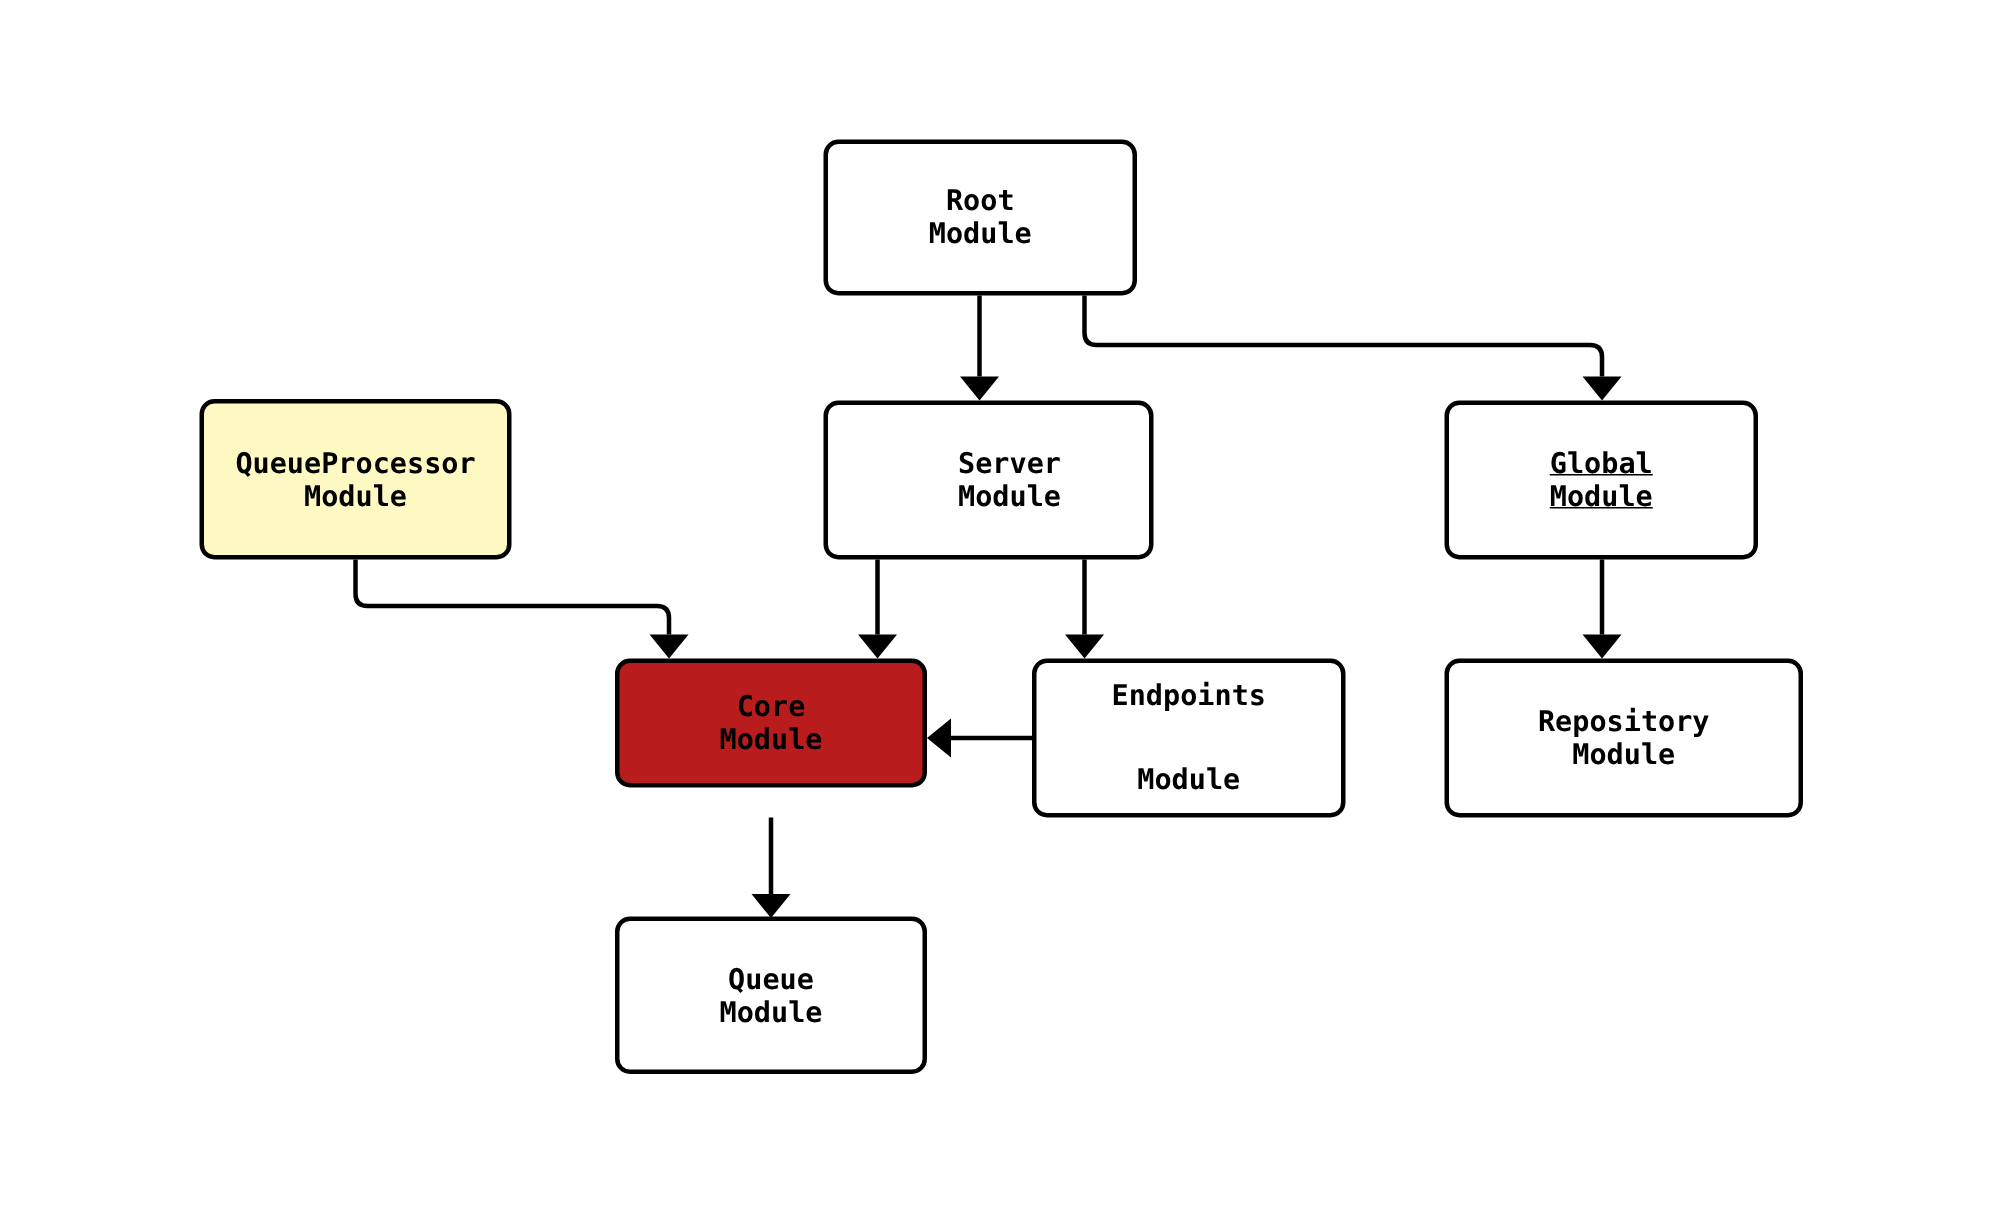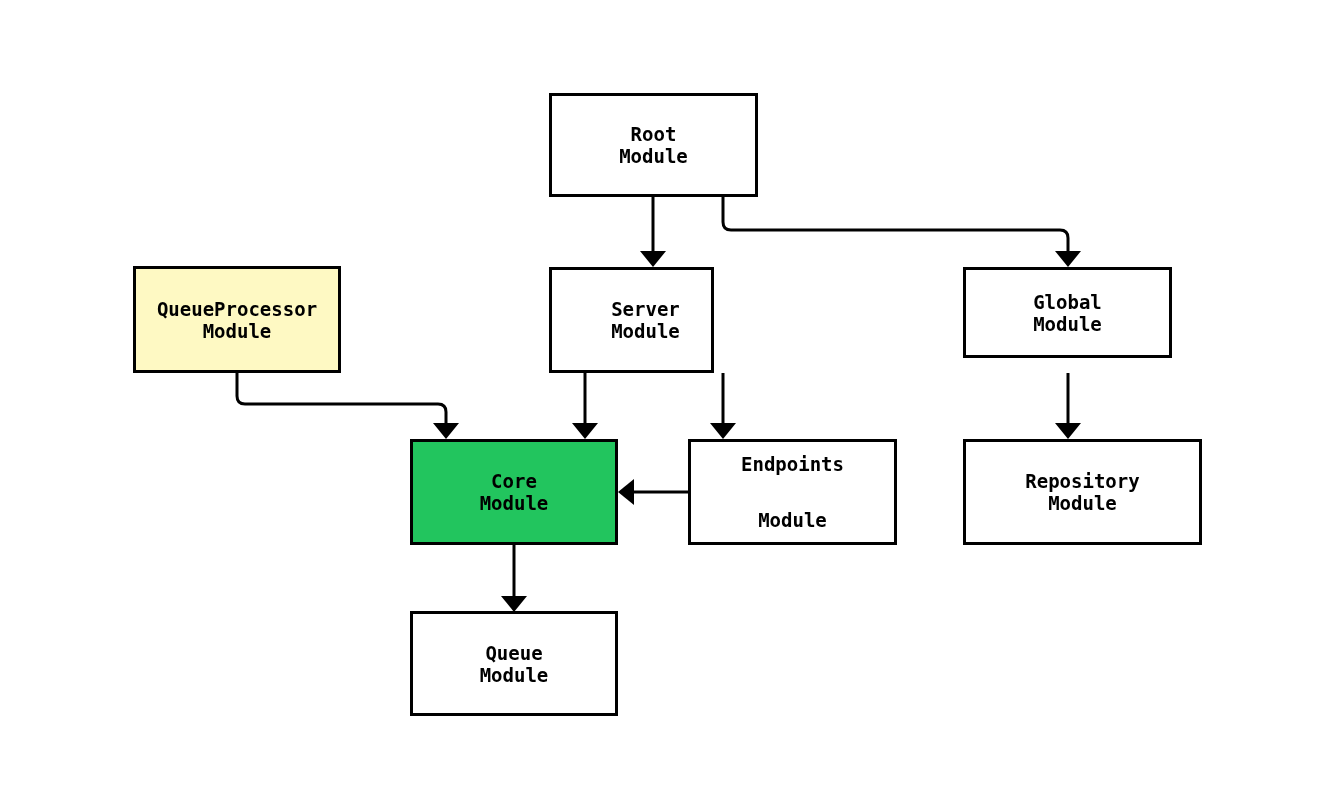--- a/index.html
+++ b/index.html
@@ -13,21 +13,21 @@
   }
   .edge-layer {
     position: absolute;
     left: 0; top: 0;
     width: 1337px; height: 809px;
   }
   .node {
     position: absolute;
     box-sizing: border-box;
     border: 3px solid #000000;
-    border-radius: 0;
+    border-radius: 10px;
     background: #ffffff;
     display: flex;
     flex-direction: column;
     align-items: center;
     justify-content: center;
     text-align: center;
     font-weight: bold;
     font-size: 19px;
     line-height: 22px;
     color: #000000;
@@ -57,29 +57,29 @@
       <path d="M 514 612 L 501 596 L 527 596 Z" fill="#000000"></path>
     </svg>
 <div class="node" style="left: 549px; top: 93px; width: 209px; height: 104px; border-color: rgb(0, 0, 0); background: rgb(255, 255, 255); color: rgb(0, 0, 0);">
       <div>Root</div>
       <div>Module</div>
     </div>
     <div class="node" style="left: 133px; top: 266px; width: 208px; height: 107px; border-color: rgb(0, 0, 0); background: #fef9c3; color: rgb(0, 0, 0);">
       <div>QueueProcessor</div>
       <div>Module</div>
     </div>
-    <div class="node" style="left: 549px; top: 267px; width: 165px; height: 106px; border-color: rgb(0, 0, 0); background: rgb(255, 255, 255); color: rgb(0, 0, 0); padding-left: 28px;">
+    <div class="node" style="left: 549px; top: 267px; width: 220px; height: 106px; border-color: rgb(0, 0, 0); background: rgb(255, 255, 255); color: rgb(0, 0, 0); padding-left: 28px;">
       <div>Server</div>
       <div>Module</div>
     </div>
-    <div class="node" style="left: 963px; top: 267px; width: 209px; height: 91px; border-color: rgb(0, 0, 0); background: rgb(255, 255, 255); color: rgb(0, 0, 0);">
+    <div class="node" style="left: 963px; top: 267px; width: 209px; height: 106px; border-color: rgb(0, 0, 0); background: rgb(255, 255, 255); color: rgb(0, 0, 0); text-decoration: underline;">
       <div>Global</div>
       <div>Module</div>
     </div>
-    <div class="node" style="left: 410px; top: 439px; width: 208px; height: 106px; border-color: rgb(0, 0, 0); background: #22c55e; color: rgb(0, 0, 0);">
+    <div class="node" style="left: 410px; top: 439px; width: 208px; height: 86px; border-color: rgb(0, 0, 0); background: #b91c1c; color: rgb(0, 0, 0);">
       <div>Core</div>
       <div>Module</div>
     </div>
     <div class="node" style="left: 688px; top: 439px; width: 209px; height: 106px; border-color: rgb(0, 0, 0); background: rgb(255, 255, 255); color: rgb(0, 0, 0); gap: 34px;">
       <div>Endpoints</div>
       <div>Module</div>
     </div>
     <div class="node" style="left: 963px; top: 439px; width: 239px; height: 106px; border-color: rgb(0, 0, 0); background: rgb(255, 255, 255); color: rgb(0, 0, 0);">
       <div>Repository</div>
       <div>Module</div>

